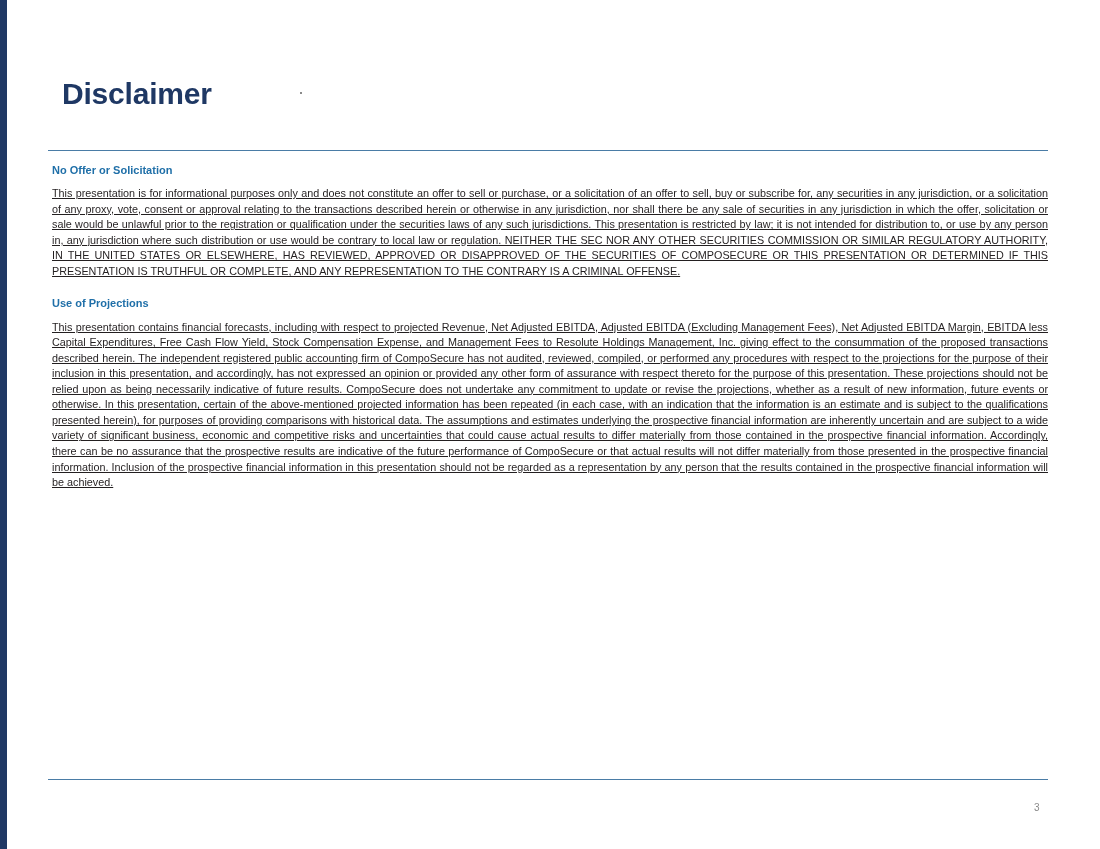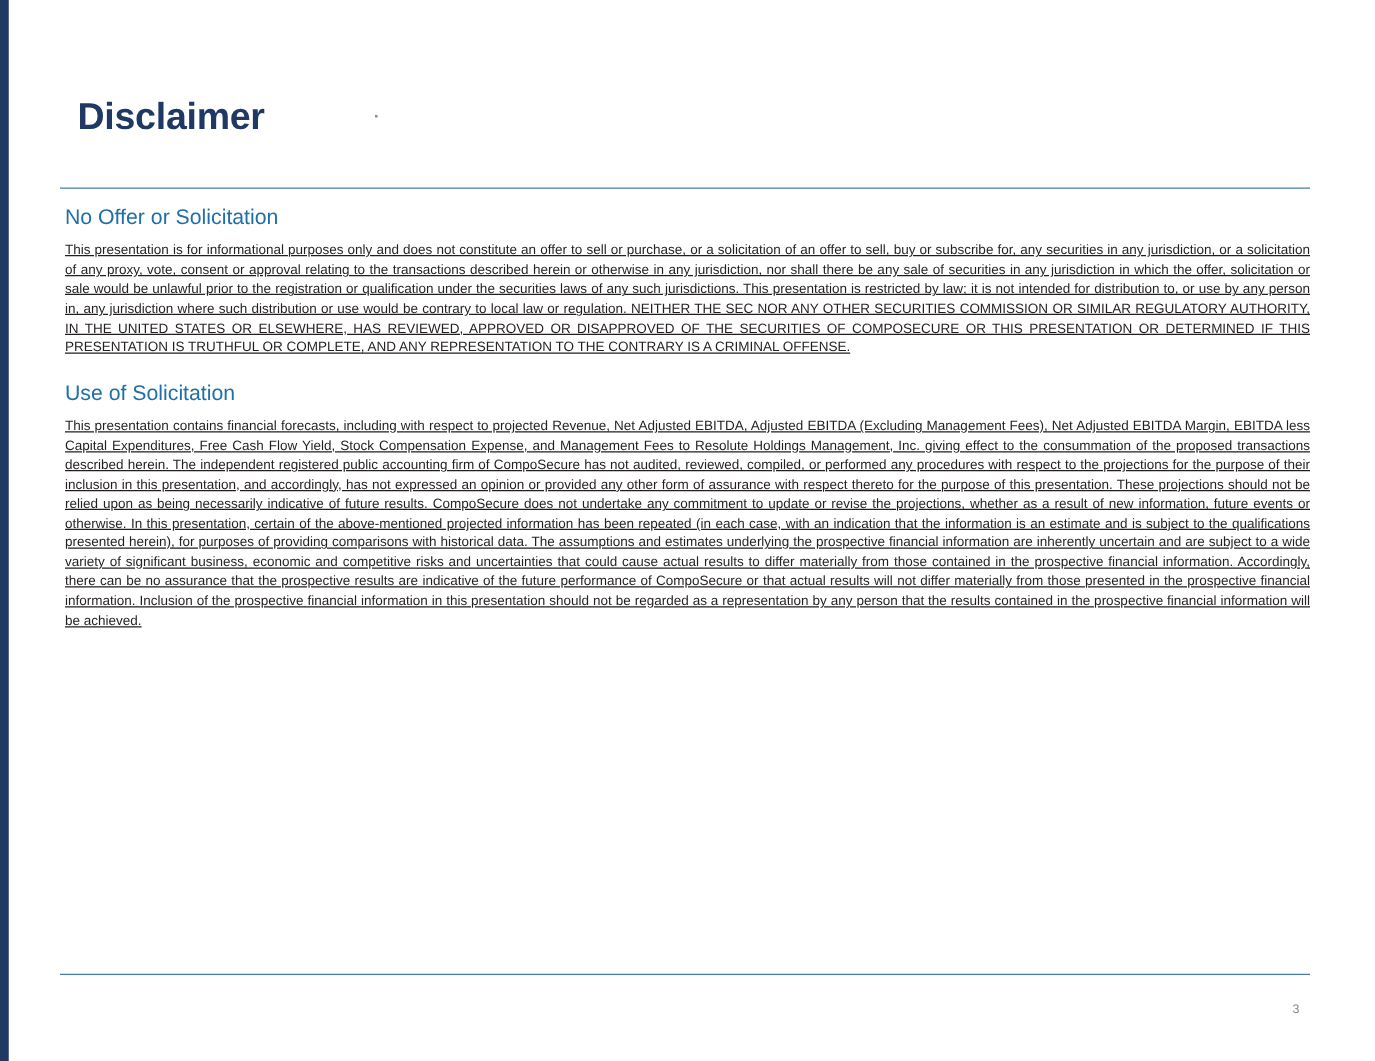--- a/index.html
+++ b/index.html
@@ -65,22 +65,22 @@
     height: 1px;
     background: #4a7ca6;
   }
   .content {
     position: absolute;
     left: 52px;
     top: 164px;
     width: 996px;
   }
   .section-heading {
-    font-size: 17px;
-    font-weight: normal;
+    font-size: 11px;
+    font-weight: bold;
     color: #1f6fa8;
     margin: 0 0 9px 0;
     line-height: 1.2;
   }
   .section-heading.second {
     margin-top: 18px;
   }
   .body-text {
     font-size: 10.8px;
     line-height: 1.44;
@@ -106,21 +106,21 @@
 
   <h1 class="title">Disclaimer</h1>
   <div class="title-dot"></div>
 
   <div class="rule-top"></div>
 
   <div class="content">
     <h2 class="section-heading">No Offer or Solicitation</h2>
     <p class="body-text">This presentation is for informational purposes only and does not constitute an offer to sell or purchase, or a solicitation of an offer to sell, buy or subscribe for, any securities in any jurisdiction, or a solicitation of any proxy, vote, consent or approval relating to the transactions described herein or otherwise in any jurisdiction, nor shall there be any sale of securities in any jurisdiction in which the offer, solicitation or sale would be unlawful prior to the registration or qualification under the securities laws of any such jurisdictions. This presentation is restricted by law; it is not intended for distribution to, or use by any person in, any jurisdiction where such distribution or use would be contrary to local law or regulation. NEITHER THE SEC NOR ANY OTHER SECURITIES COMMISSION OR SIMILAR REGULATORY AUTHORITY, IN THE UNITED STATES OR ELSEWHERE, HAS REVIEWED, APPROVED OR DISAPPROVED OF THE SECURITIES OF COMPOSECURE OR THIS PRESENTATION OR DETERMINED IF THIS PRESENTATION IS TRUTHFUL OR COMPLETE, AND ANY REPRESENTATION TO THE CONTRARY IS A CRIMINAL OFFENSE.</p>
 
-    <h2 class="section-heading second">Use of Solicitation</h2>
+    <h2 class="section-heading second">Use of Projections</h2>
     <p class="body-text">This presentation contains financial forecasts, including with respect to projected Revenue, Net Adjusted EBITDA, Adjusted EBITDA (Excluding Management Fees), Net Adjusted EBITDA Margin, EBITDA less Capital Expenditures, Free Cash Flow Yield, Stock Compensation Expense, and Management Fees to Resolute Holdings Management, Inc. giving effect to the consummation of the proposed transactions described herein. The independent registered public accounting firm of CompoSecure has not audited, reviewed, compiled, or performed any procedures with respect to the projections for the purpose of their inclusion in this presentation, and accordingly, has not expressed an opinion or provided any other form of assurance with respect thereto for the purpose of this presentation. These projections should not be relied upon as being necessarily indicative of future results. CompoSecure does not undertake any commitment to update or revise the projections, whether as a result of new information, future events or otherwise. In this presentation, certain of the above-mentioned projected information has been repeated (in each case, with an indication that the information is an estimate and is subject to the qualifications presented herein), for purposes of providing comparisons with historical data. The assumptions and estimates underlying the prospective financial information are inherently uncertain and are subject to a wide variety of significant business, economic and competitive risks and uncertainties that could cause actual results to differ materially from those contained in the prospective financial information. Accordingly, there can be no assurance that the prospective results are indicative of the future performance of CompoSecure or that actual results will not differ materially from those presented in the prospective financial information. Inclusion of the prospective financial information in this presentation should not be regarded as a representation by any person that the results contained in the prospective financial information will be achieved.</p>
   </div>
 
   <div class="rule-bottom"></div>
 
   <div class="page-number">3</div>
 
 </div>
 
 </body></html>

